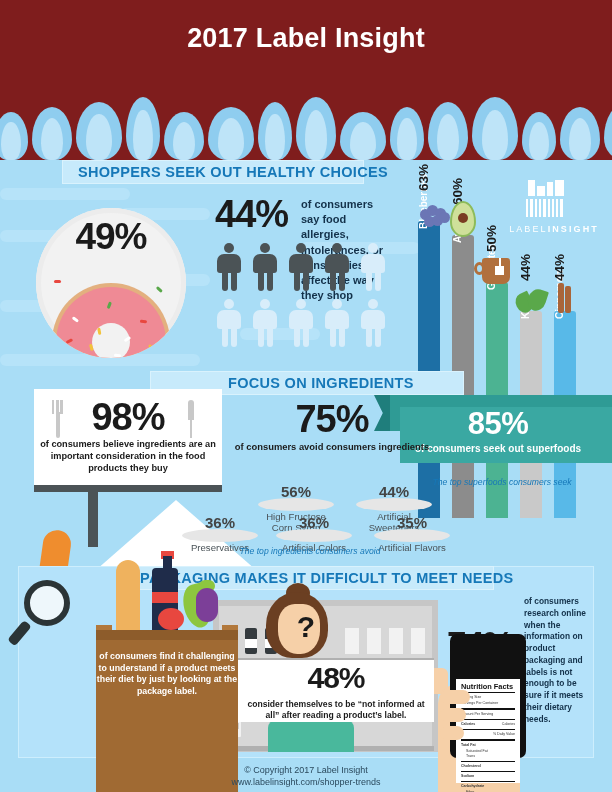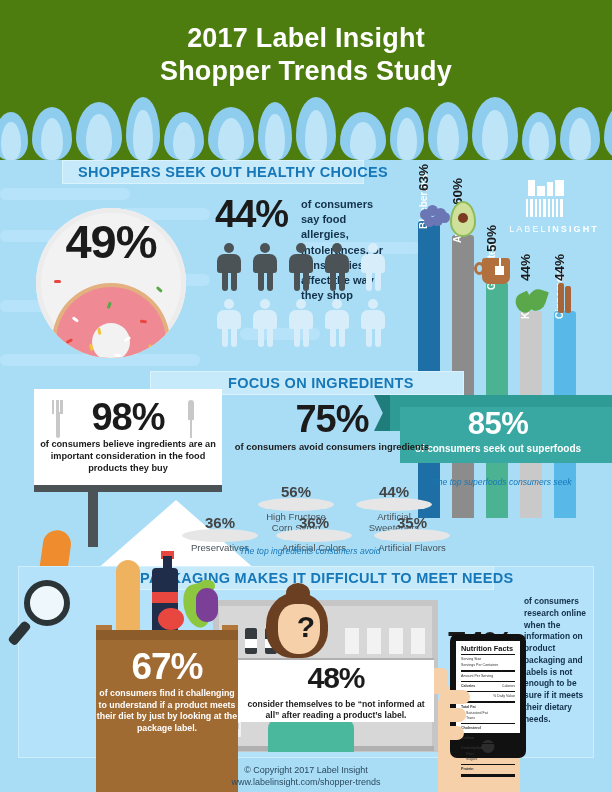--- a/index.html
+++ b/index.html
@@ -5,21 +5,21 @@
   html,body{margin:0;padding:0;}
   body{
     width:612px;height:792px;overflow:hidden;
     font-family:"Liberation Sans",sans-serif;
     background:#a8dcf5;
     position:relative;
   }
   .page{position:absolute;inset:0;width:612px;height:792px;overflow:hidden;background:#a9ddf6;}
 
   
-  .header{position:absolute;left:0;top:0;width:612px;height:160px;background:#4d7c0f;overflow:hidden;}
+  .header{position:absolute;left:0;top:0;width:612px;height:160px;background:#7f1d1d;overflow:hidden;}
   .title{position:absolute;left:0;top:22px;width:612px;text-align:center;color:#fff;
     font-size:27px;font-weight:bold;line-height:1.22;letter-spacing:.2px;}
   .crowd{position:absolute;left:0;bottom:0;width:612px;height:62px;}
   .head{position:absolute;bottom:0;}
   .head .hair{position:absolute;left:0;bottom:0;width:100%;height:100%;
      background:#8fcdef;border-radius:50% 50% 42% 42%/62% 62% 38% 38%;}
   .head .face{position:absolute;left:22%;bottom:0;width:56%;height:80%;
      background:#bee4f8;border-radius:50% 50% 40% 40%/60% 60% 40% 40%;}
 
   
@@ -35,21 +35,21 @@
 
   .plate{position:absolute;left:36px;top:208px;width:150px;height:150px;border-radius:50%;
     background:#f2f2f2;box-shadow:inset 0 0 0 5px #ececec;overflow:hidden;}
   .donut{position:absolute;left:16px;top:75px;width:118px;height:118px;border-radius:50%;
     background:#e3b07f;}
   .donut-ice{position:absolute;left:4px;top:4px;width:110px;height:110px;border-radius:50%;
     background:#ef8a95;}
   .donut-hole{position:absolute;left:40px;top:40px;width:38px;height:38px;border-radius:50%;background:#f2f2f2;}
   .sprinkle{position:absolute;width:7px;height:2.6px;border-radius:2px;}
   .p49{position:absolute;left:36px;top:218px;width:150px;text-align:center;}
-  .p49 .num{font-size:47px;font-weight:bold;color:#1b1b1b;line-height:1;letter-spacing:-1px;}
+  .p49 .num{font-size:37px;font-weight:bold;color:#1b1b1b;line-height:1;letter-spacing:-1px;}
   .p49 .cap{font-size:9.6px;font-weight:bold;color:#1b1b1b;line-height:1.28;margin-top:4px;}
 
   .p44{position:absolute;left:215px;top:195px;width:180px;}
   .p44 .num{position:absolute;left:0;top:0;font-size:38px;font-weight:bold;color:#1b1b1b;line-height:1;letter-spacing:-1px;}
   .p44 .cap{position:absolute;left:86px;top:2px;width:92px;font-size:11px;font-weight:bold;color:#13314a;line-height:1.38;}
   .people{position:absolute;left:216px;top:243px;width:178px;height:108px;}
   .person{position:absolute;width:26px;height:48px;}
   .pv-head{position:absolute;left:8px;top:0;width:10px;height:10px;border-radius:50%;}
   .pv-body{position:absolute;left:1px;top:11px;width:24px;height:19px;border-radius:7px 7px 3px 3px;}
   .pv-l1{position:absolute;left:5.5px;top:28px;width:6px;height:20px;border-radius:0 0 3px 3px;}
@@ -167,21 +167,21 @@
   .c48num{position:absolute;left:238px;top:663px;width:196px;text-align:center;font-size:30px;font-weight:bold;color:#1b1b1b;line-height:1;letter-spacing:-1px;}
   .c48cap{position:absolute;left:240px;top:699px;width:192px;text-align:center;font-size:8.6px;font-weight:bold;color:#1b1b1b;line-height:1.3;}
   .hand-l{position:absolute;left:224px;top:668px;width:20px;height:26px;background:#f6d0a8;border-radius:6px;}
   .hand-r{position:absolute;left:428px;top:668px;width:20px;height:26px;background:#f6d0a8;border-radius:6px;}
 
   .p74{position:absolute;left:447px;top:598px;width:72px;margin-top:28px;}
   .p74 .num{font-size:35px;font-weight:bold;color:#1b1b1b;line-height:1;letter-spacing:-1.5px;}
   .c74cap{position:absolute;left:524px;top:596px;width:72px;font-size:8.4px;font-weight:bold;color:#13314a;line-height:1.4;}
 
   .phone{position:absolute;left:450px;top:634px;width:76px;height:124px;background:#111;border-radius:7px;}
-  .nutbox{position:absolute;left:456px;top:641px;width:64px;height:92px;background:#fff;padding:4px 5px;box-sizing:border-box;}
+  .nutbox{position:absolute;left:456px;top:679px;width:64px;height:104px;background:#fff;padding:4px 5px;box-sizing:border-box;}
   .nut-t{font-size:7.4px;font-weight:bold;color:#111;line-height:1;}
   .nut-rule{height:1px;background:#111;margin:2px 0;}
   .nut-rule.thick{height:3px;}
   .nut-rule.mid{height:2px;}
   .nut-ln{font-size:3.6px;color:#333;display:flex;justify-content:space-between;line-height:1.45;}
   .nut-ln b{font-weight:bold;}
   .nut-ln.ind{padding-left:5px;}
   .phone-btn{position:absolute;left:50%;transform:translateX(-50%);bottom:5px;width:13px;height:13px;border-radius:50%;background:#2c2c2c;}
   .hand-big{position:absolute;left:438px;top:684px;width:82px;height:108px;background:#f6d0a8;border-radius:20px 8px 0 0;}
   .finger{position:absolute;background:#f6d0a8;border-radius:7px;}
@@ -195,21 +195,20 @@
   .logo-txt b{font-weight:bold;}
 </style>
 </head>
 <body>
 
 <div class="page">
 
   <div class="header">
     <div class="title">
       <span>2017 Label Insight</span><br>
-      <span>Shopper Trends Study</span>
     </div>
     <div class="crowd" id="crowd">
         <div class="head" style="left: -6px; width: 34px; height: 48px;">
           <div class="hair"></div>
           <div class="face"></div>
         </div>
         <div class="head" style="left: 32px; width: 40px; height: 53px;">
           <div class="hair"></div>
           <div class="face"></div>
         </div>
@@ -554,21 +553,20 @@
   <div class="bottle"></div>
   <div class="bottle-lbl"></div>
   <div class="eggp-top"></div>
   <div class="eggp"></div>
   <div class="tomato"></div>
   <div class="bagL"></div>
   <div class="bagR"></div>
   <div class="bag"></div>
   <div class="bagfold"></div>
   <div class="p67">
-    <div class="num">67%</div>
     <div class="cap">of consumers find it challenging to understand if a product meets their diet by just by looking at the package label.</div>
   </div>
   <div class="mag-h"></div>
   <div class="mag"></div>
 
   <div class="p74">
     <div class="num">74%</div>
   </div>
   <div class="c74cap">of consumers research online when the information on product packaging and labels is not enough to be sure if it meets their dietary needs.</div>
 

